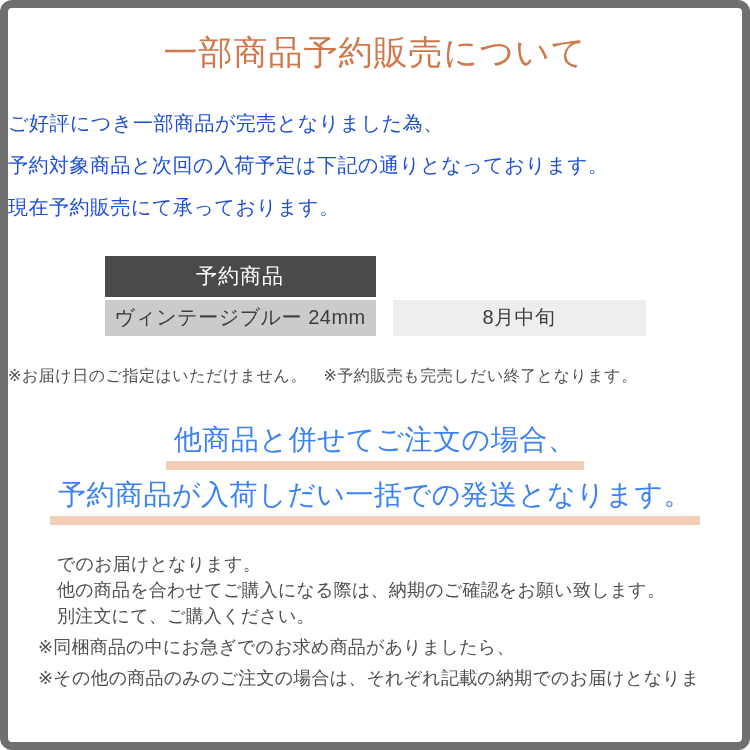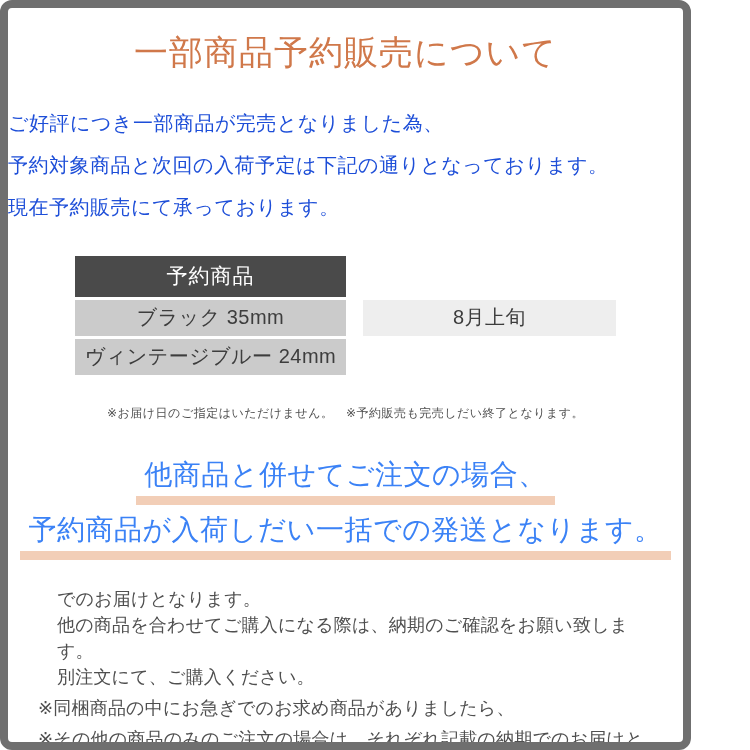--- a/index.html
+++ b/index.html
@@ -1,18 +1,18 @@
 <!DOCTYPE html>
 <html><head>
 <meta charset="utf-8">
 <style>
   html,body{margin:0;padding:0;background:#fff;}
   body{width:750px;height:750px;}
   .frame{
-    box-sizing:border-box;width:691px;height:750px;
+    box-sizing:border-box;width:750px;height:750px;
     border:8px solid #6f6f6f;border-radius:12px;background:#fff;
     font-family:"Liberation Sans","DejaVu Sans",sans-serif;
     overflow:hidden;
   }
   .title{
     margin-top:22px;text-align:center;
     font-size:34px;font-weight:400;color:#d0784a;letter-spacing:1px;
   }
   .intro{margin-top:26px;text-align:left;font-size:20px;color:#1d4ed8;line-height:42px;letter-spacing:0.5px;}
   .tbl{width:541px;margin:28px auto 0;}
@@ -21,21 +21,21 @@
   .tbl .cell-r{flex:1;box-sizing:border-box;}
   .tbl-head .cell-l,.tbl-head .cell-r{
     background:#4a4a4a;color:#fff;text-align:center;
     font-size:21px;padding:6px 0 7px;letter-spacing:1px;
   }
   .tbl-data .cell-l{background:#cbcbcb;}
   .tbl-data .cell-r{background:#eeeeee;}
   .tbl-data .cell-l,.tbl-data .cell-r{
     color:#3d3d3d;text-align:center;font-size:20px;padding:4px 0 5px;letter-spacing:0.5px;
   }
-  .caution{margin-top:30px;text-align:center;font-size:12px;color:#4f4f4f;letter-spacing:0.5px;}
+  .caution{margin-top:30px;font-size:16px;color:#4f4f4f;letter-spacing:0.5px;}
   .notice{margin-top:34px;text-align:center;}
   .notice-line{
     display:inline-block;font-size:28px;color:#3b82f6;letter-spacing:0.5px;
     border-bottom:9px solid #f2ceb7;padding:0 8px 2px;
   }
   .notice-line.first{margin-bottom:6px;}
   .footnotes{margin:26px 28px 0 30px;font-size:18px;color:#4f4f4f;line-height:26px;letter-spacing:0.2px;}
   .fn-line.indent{padding-left:19px;}
   .fn-line.gap{margin-top:5px;}
 </style>
@@ -50,25 +50,22 @@
     <div>ご好評につき一部商品が完売となりました為、</div>
     <div>予約対象商品と次回の入荷予定は下記の通りとなっております。</div>
     <div>現在予約販売にて承っております。</div>
   </div>
 
   <div class="tbl">
     <div class="tbl-row tbl-head">
       <div class="cell-l">予約商品</div>
     </div>
     <div class="tbl-row tbl-data">
-      <div class="cell-l">ブラック 35mm</div>
-      <div class="cell-r">8月上旬</div>
-    </div>
-    <div class="tbl-row tbl-data">
       <div class="cell-l">ヴィンテージブルー 24mm</div>
+      <div class="cell-r">8月中旬</div>
     </div>
   </div>
 
   <div class="caution">※お届け日のご指定はいただけません。　※予約販売も完売しだい終了となります。</div>
 
   <div class="notice">
     <div><span class="notice-line first">他商品と併せてご注文の場合、</span></div>
     <div><span class="notice-line">予約商品が入荷しだい一括での発送となります。</span></div>
   </div>
 

